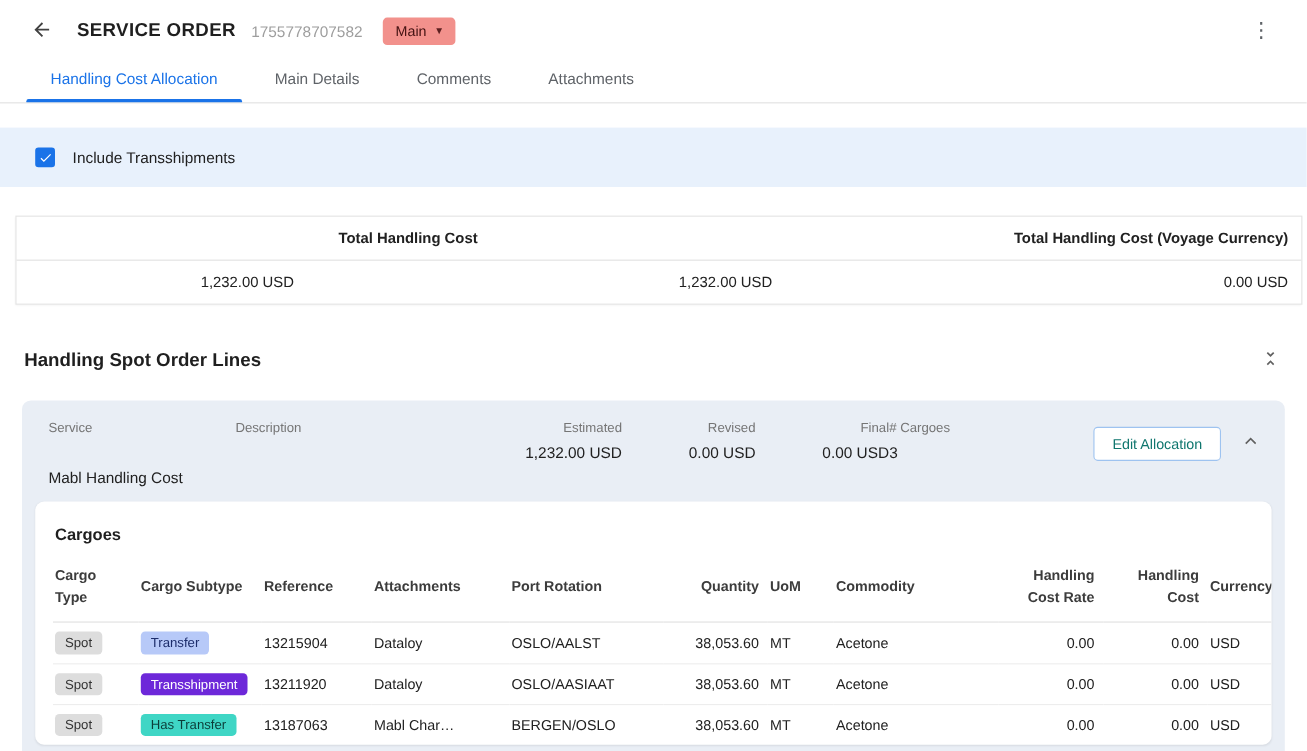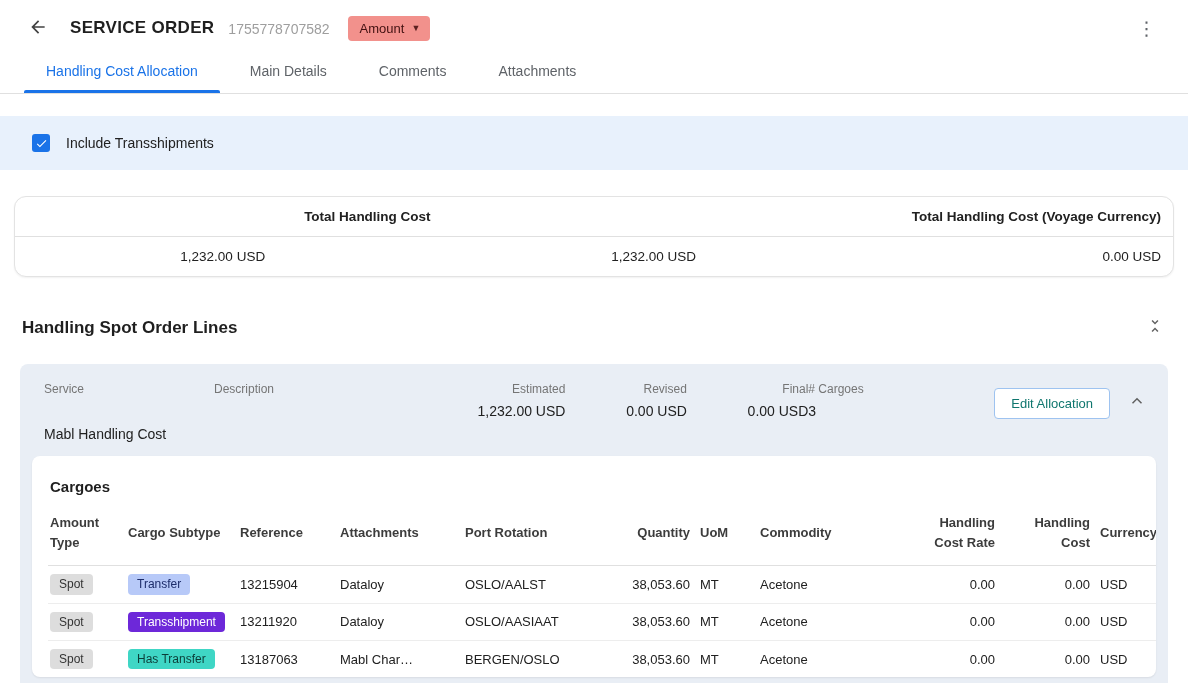--- a/index.html
+++ b/index.html
@@ -27,21 +27,21 @@
     background:#1a73e8; border-radius:2px 2px 0 0; }
 
   
   .banner { margin-top:22px; background:#e8f1fc; height:54px; display:flex; align-items:center; padding:0 32px; }
   .checkbox { width:18px; height:18px; background:#1a73e8; border-radius:3px; display:flex;
     align-items:center; justify-content:center; cursor:pointer; flex:0 0 auto; }
   .checkbox svg { display:block; }
   .banner-label { font-size:14px; color:#212121; margin-left:16px; }
 
   
-  .totals-card { margin:26px 14px 0 14px; background:#fff; border:1px solid #e3e3e3; border-radius:12px;
+  .totals-card { margin:26px 4px 0 14px; background:#fff; border:1px solid #e3e3e3; border-radius:0;
     box-shadow:0 1px 2px rgba(0,0,0,.06); }
   .totals-row { display:flex; align-items:center; padding:8px 12px; }
   .totals-row.head { border-bottom:1px solid #e0e0e0; }
   .tcol { text-align:right; padding:4px 0; }
   .tcol-1 { flex:21; } .tcol-2 { flex:38; } .tcol-3 { flex:41; }
   .totals-row.head .tcol { font-size:13.5px; font-weight:bold; color:#212121; }
   .totals-row.vals .tcol { font-size:13.5px; color:#212121; }
 
   
   .section-head { display:flex; align-items:center; margin:38px 22px 0 22px; }
@@ -98,21 +98,21 @@
     <button class="back-btn">
       <span>
         <svg width="20" height="20" viewBox="0 0 24 24">
             <path d="M20 11H7.83l5.59-5.59L12 4l-8 8 8 8 1.41-1.41L7.83 13H20v-2z" fill="#424242"></path>
           </svg>
       </span>
     </button>
     <span class="page-title">SERVICE ORDER</span>
     <span class="order-number">1755778707582</span>
     <button class="status-badge">
-      <span>Amount</span>
+      <span>Main</span>
       <span class="caret">▼</span>
     </button>
     <span class="spacer"></span>
     <button class="kebab">⋮</button>
   </div>
   <nav class="tabs">
     <button class="tab active">Handling Cost Allocation</button>
     <button class="tab">Main Details</button>
     <button class="tab">Comments</button>
     <button class="tab">Attachments</button>
@@ -202,21 +202,21 @@
           <col style="width:140px">
             <col style="width:95px">
             <col style="width:60px">
             <col style="width:150px">
           <col style="width:95px">
             <col style="width:95px">
             <col style="width:100px">
         </colgroup>
         <thead>
           <tr>
-            <th>Amount Type</th>
+            <th>Cargo Type</th>
             <th>Cargo Subtype</th>
             <th>Reference</th>
             <th>Attachments</th>
             <th>Port Rotation</th>
             <th>Quantity</th>
             <th>UoM</th>
             <th>Commodity</th>
             <th>Handling Cost Rate</th>
             <th>Handling Cost</th>
             <th>Currency</th>

